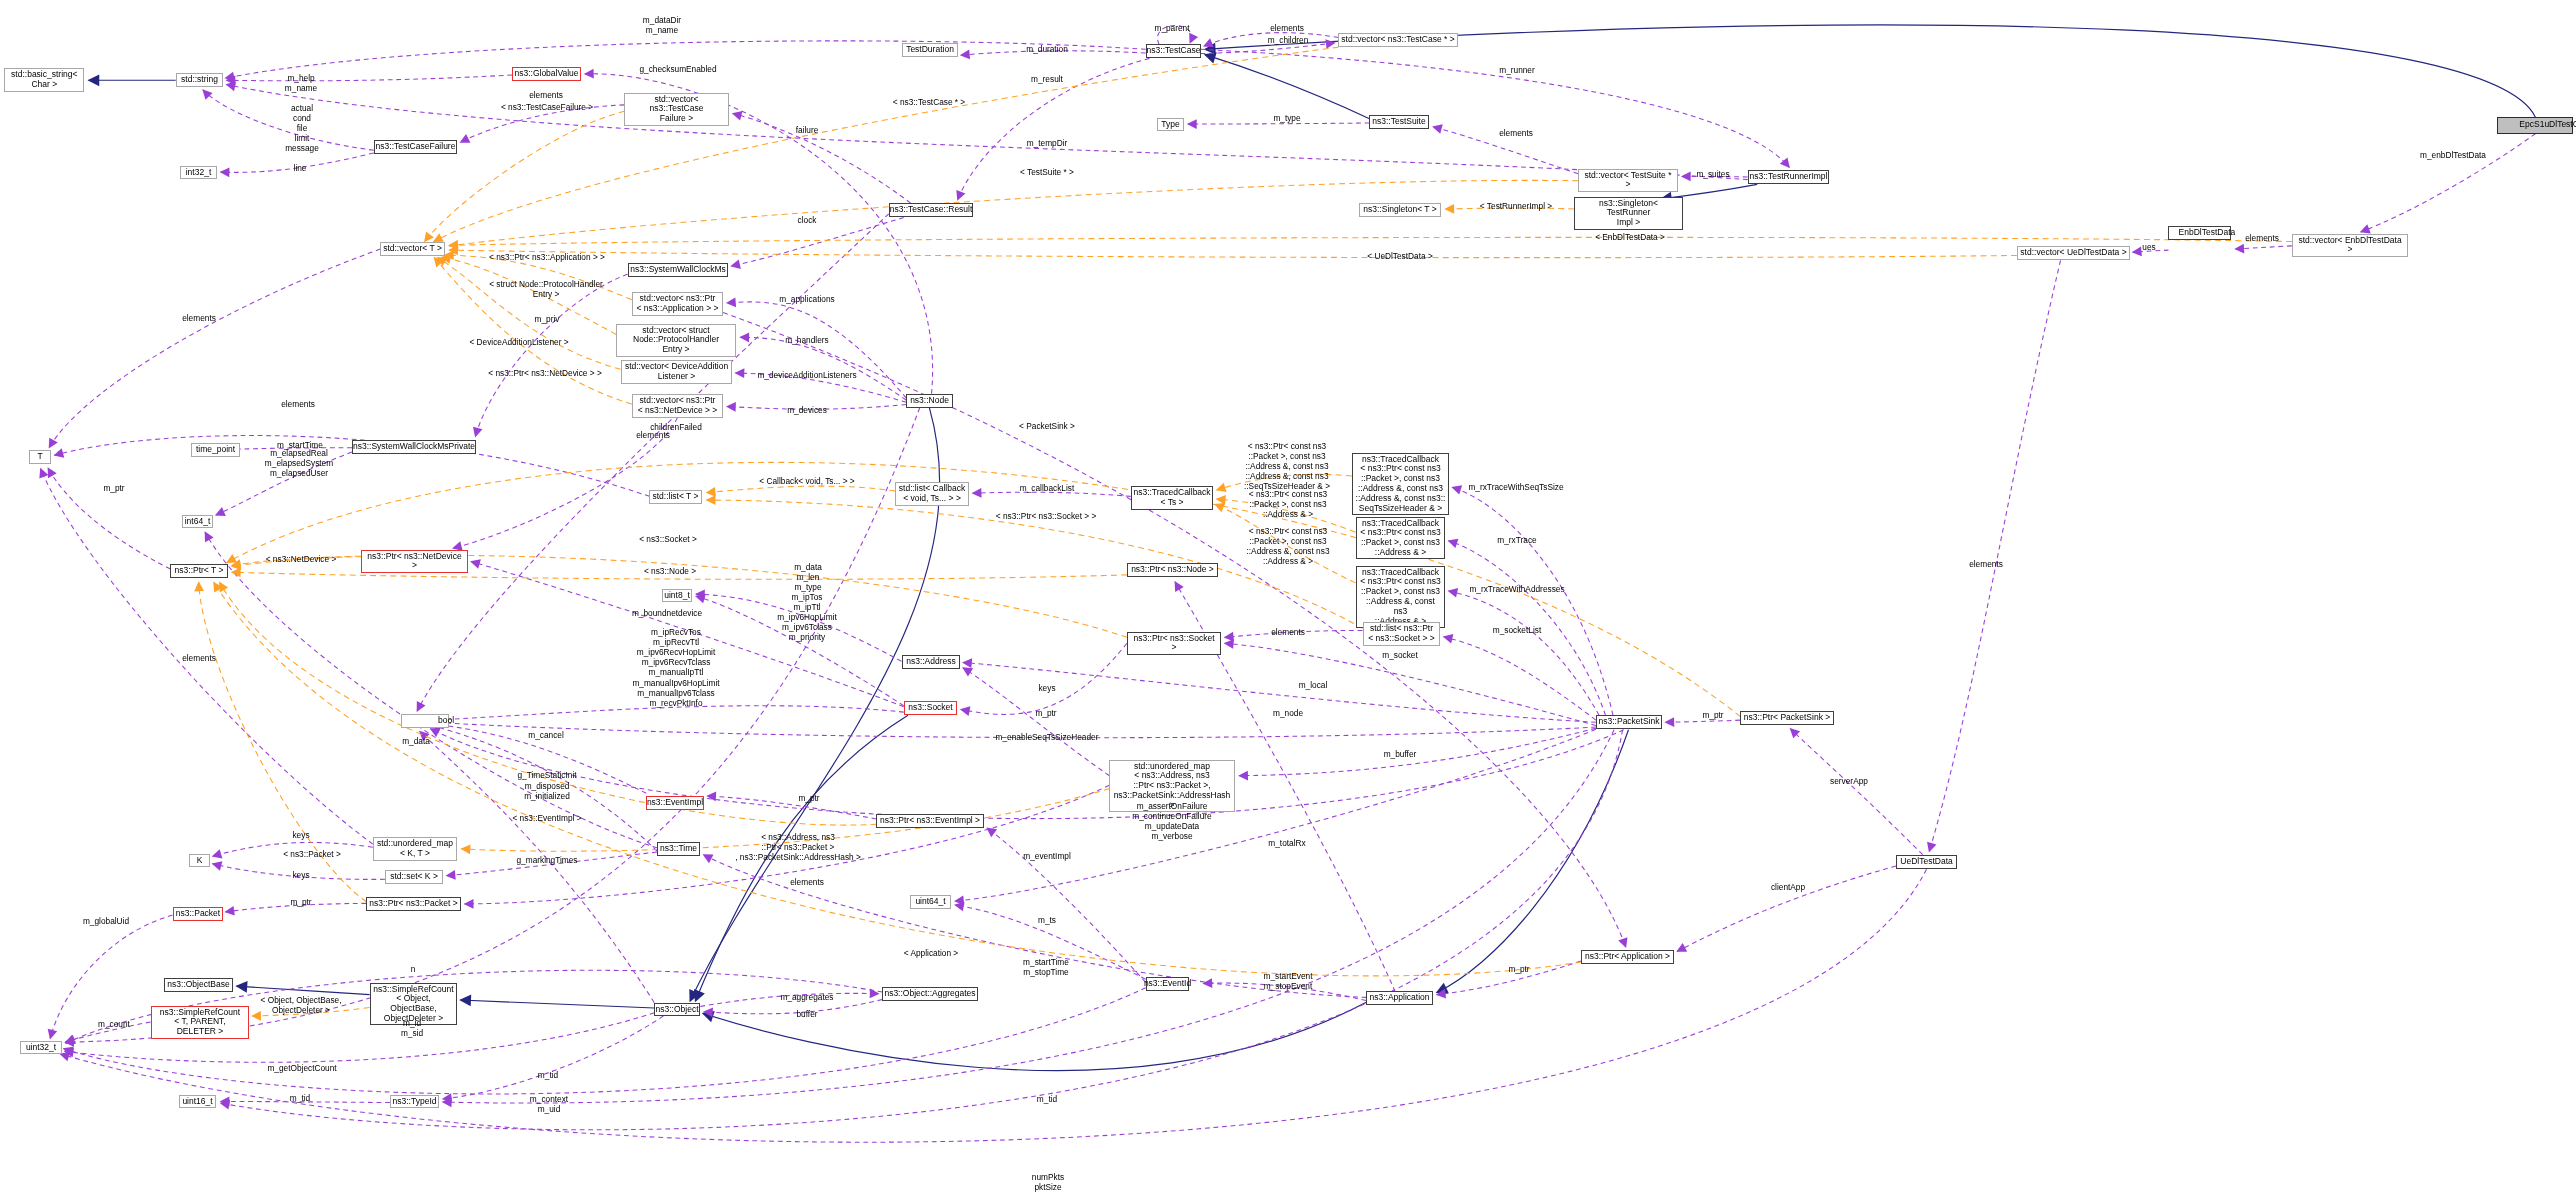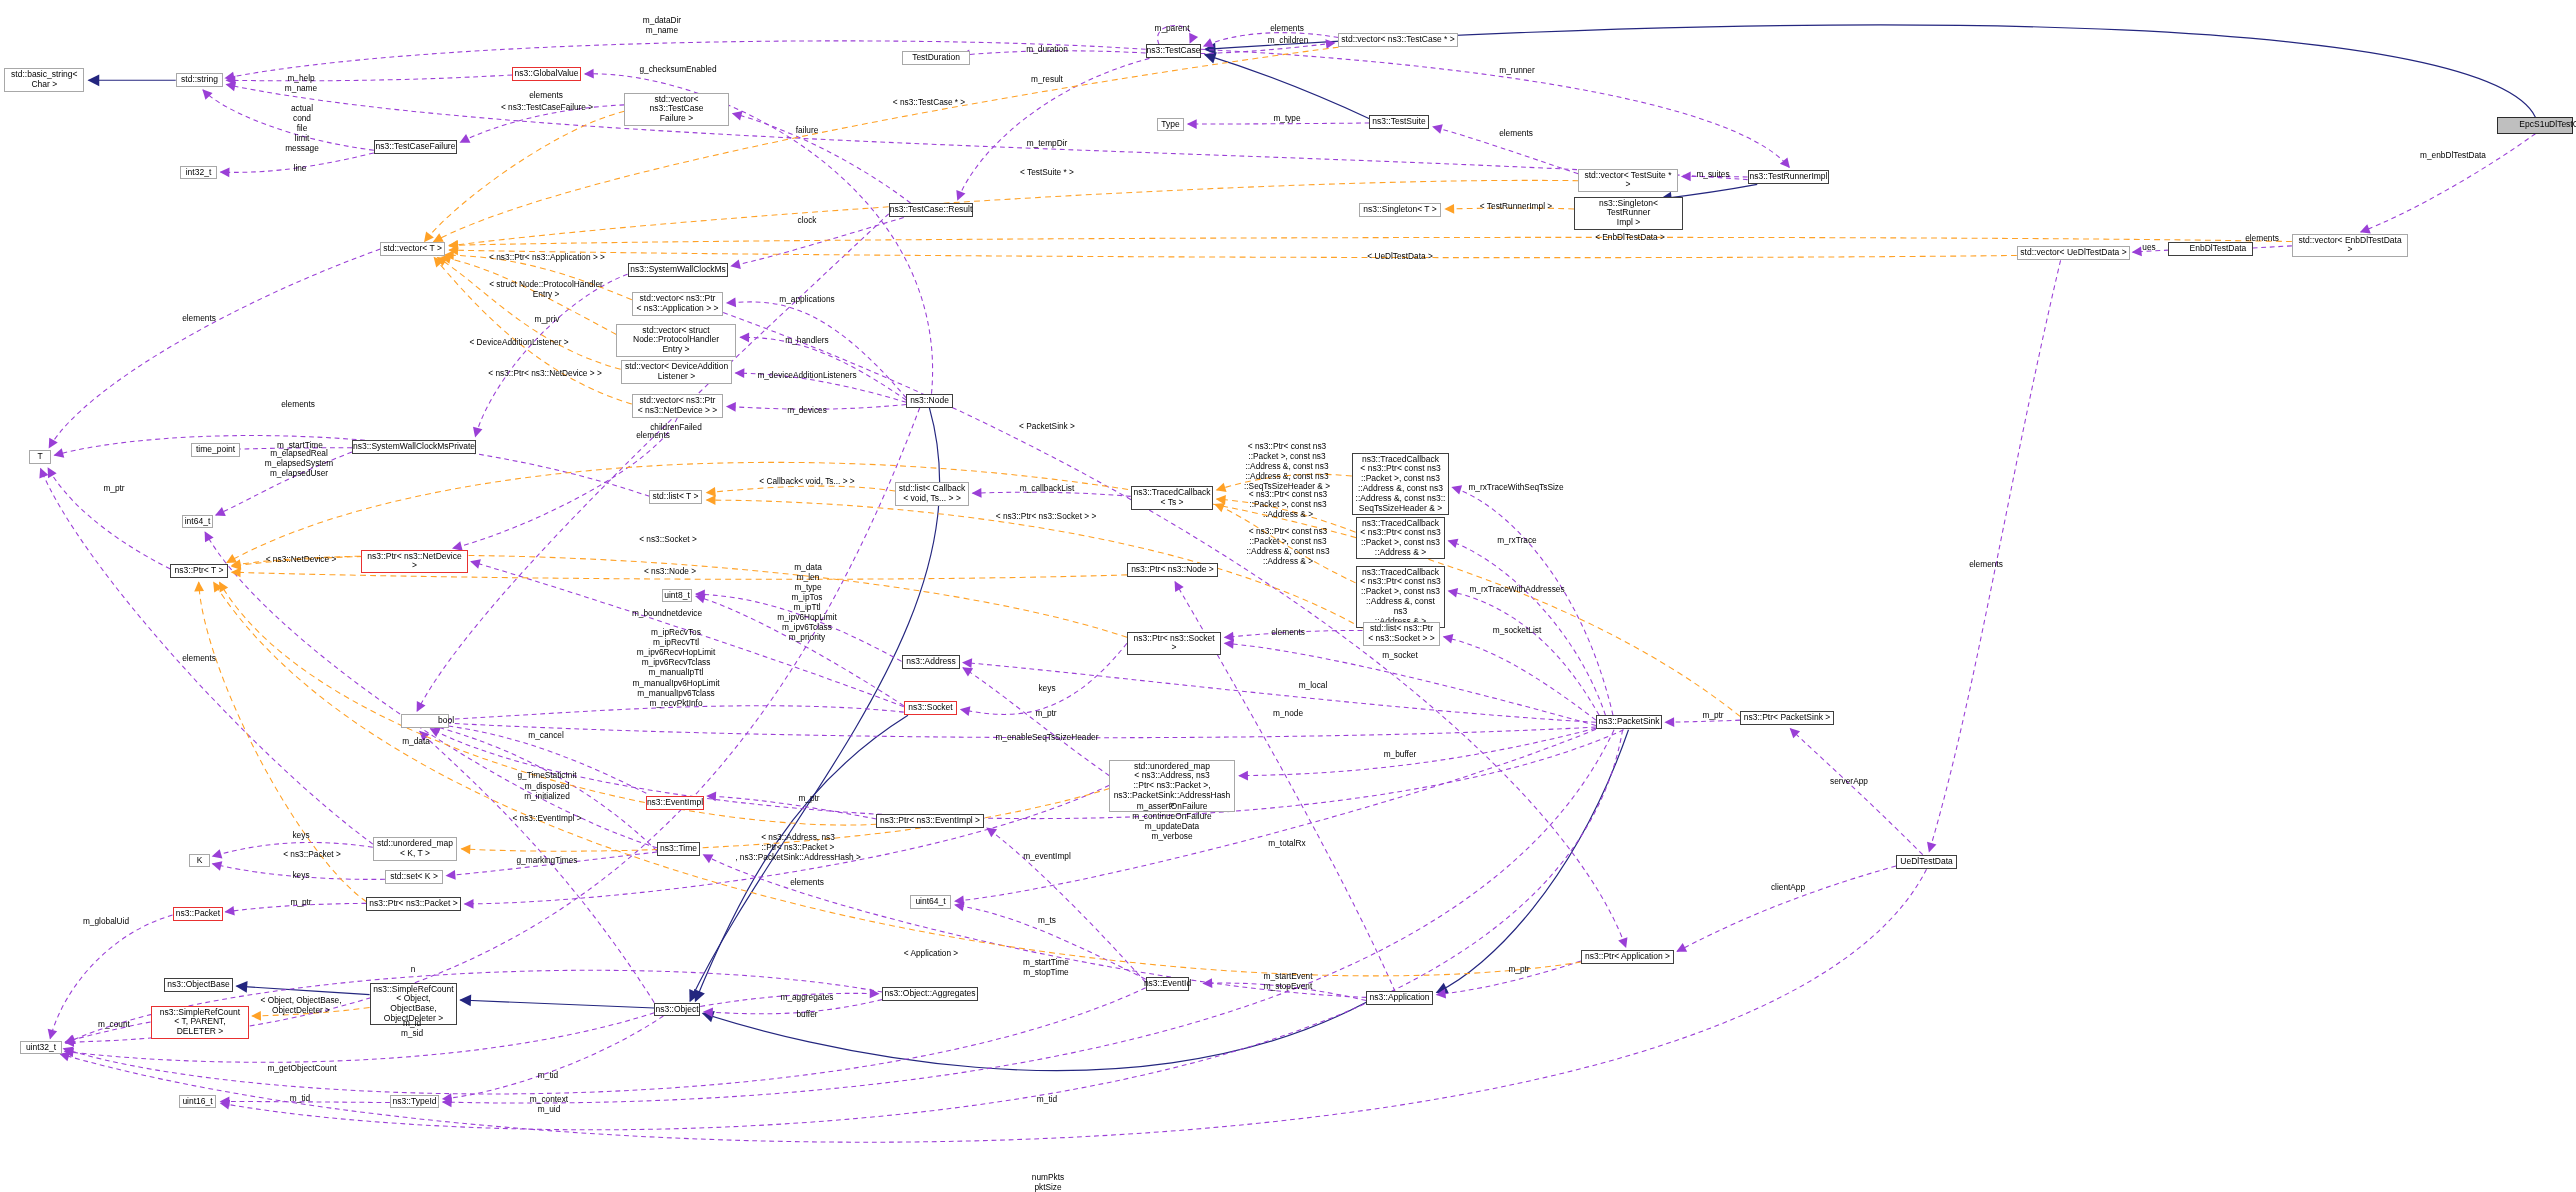--- a/index.html
+++ b/index.html
@@ -159,34 +159,34 @@
   </svg>
   <div id="nodes-layer">
       <div class="node plain" style="left: 4.3px; top: 68px; width: 80px; min-height: 23.5px;">std::basic_string&lt;
 Char &gt;</div>
       <div class="node plain" style="left: 176px; top: 73px; width: 47px; min-height: 14px;">std::string</div>
       <div class="node red" style="left: 512px; top: 67px; width: 69px; min-height: 14.4px;">ns3::GlobalValue</div>
       <div class="node bold" style="left: 374px; top: 140px; width: 83px; min-height: 14.4px;">ns3::TestCaseFailure</div>
       <div class="node plain" style="left: 180px; top: 166px; width: 37px; min-height: 13.4px;">int32_t</div>
       <div class="node plain" style="left: 624px; top: 93px; width: 105px; min-height: 24.6px;">std::vector&lt; ns3::TestCase
 Failure &gt;</div>
-      <div class="node plain" style="left: 902px; top: 51px; width: 68px; min-height: 14px;">TestDuration</div>
+      <div class="node plain" style="left: 902px; top: 43px; width: 56px; min-height: 14px;">TestDuration</div>
       <div class="node bold" style="left: 1146px; top: 44px; width: 55px; min-height: 14px;">ns3::TestCase</div>
       <div class="node plain" style="left: 1338px; top: 33px; width: 120px; min-height: 14px;">std::vector&lt; ns3::TestCase * &gt;</div>
       <div class="node plain" style="left: 1157px; top: 118px; width: 27px; min-height: 13.4px;">Type</div>
       <div class="node bold" style="left: 1369px; top: 115px; width: 60px; min-height: 14px;">ns3::TestSuite</div>
       <div class="node bold" style="left: 889px; top: 203px; width: 84px; min-height: 14.4px;">ns3::TestCase::Result</div>
       <div class="node plain" style="left: 1578px; top: 169px; width: 100px; min-height: 14px;">std::vector&lt; TestSuite * &gt;</div>
       <div class="node bold" style="left: 1748px; top: 170px; width: 81px; min-height: 14.4px;">ns3::TestRunnerImpl</div>
       <div class="node plain" style="left: 1359px; top: 203px; width: 82px; min-height: 14px;">ns3::Singleton&lt; T &gt;</div>
       <div class="node bold" style="left: 1574px; top: 197px; width: 109px; min-height: 25px;">ns3::Singleton&lt; TestRunner
 Impl &gt;</div>
       <div class="node main" style="left: 2497px; top: 117px; width: 76px; min-height: 16.6px;">EpcS1uDlTestCase</div>
       <div class="node plain" style="left: 2292px; top: 234px; width: 116px; min-height: 14.4px;">std::vector&lt; EnbDlTestData &gt;</div>
-      <div class="node bold" style="left: 2168px; top: 242px; width: 85px; min-height: 14.4px; padding-left: 17px;">EnbDlTestData</div>
+      <div class="node bold" style="left: 2168px; top: 226px; width: 63px; min-height: 14.4px; padding-left: 17px;">EnbDlTestData</div>
       <div class="node plain" style="left: 2017px; top: 246px; width: 113px; min-height: 14.4px;">std::vector&lt; UeDlTestData &gt;</div>
       <div class="node bold" style="left: 1896px; top: 855px; width: 61px; min-height: 14.4px;">UeDlTestData</div>
       <div class="node plain" style="left: 380px; top: 242px; width: 65px; min-height: 14px;">std::vector&lt; T &gt;</div>
       <div class="node bold" style="left: 628px; top: 263px; width: 100px; min-height: 14.4px;">ns3::SystemWallClockMs</div>
       <div class="node plain" style="left: 632px; top: 292px; width: 91px; min-height: 24px;">std::vector&lt; ns3::Ptr
 &lt; ns3::Application &gt; &gt;</div>
       <div class="node plain" style="left: 616px; top: 324px; width: 120px; min-height: 27px;">std::vector&lt; struct
 Node::ProtocolHandler
 Entry &gt;</div>
       <div class="node plain" style="left: 621px; top: 360px; width: 111px; min-height: 24px;">std::vector&lt; DeviceAddition

